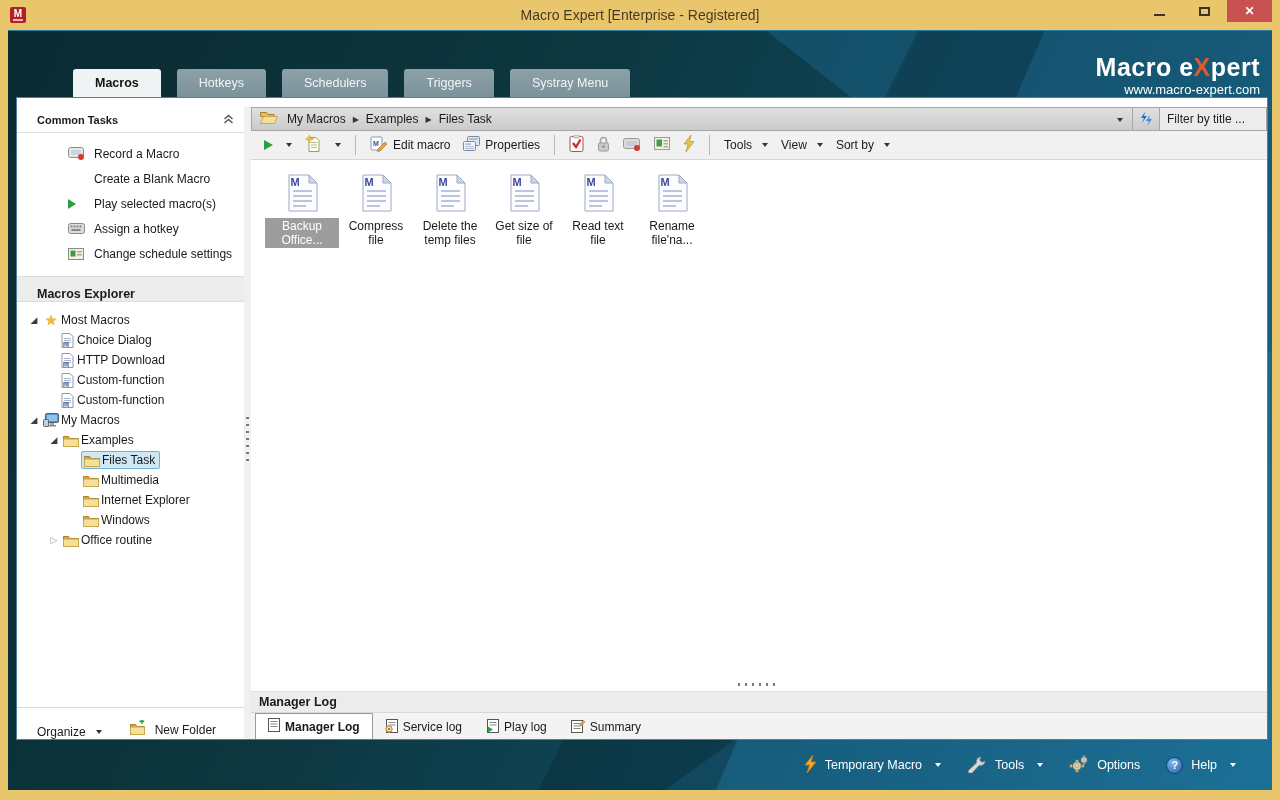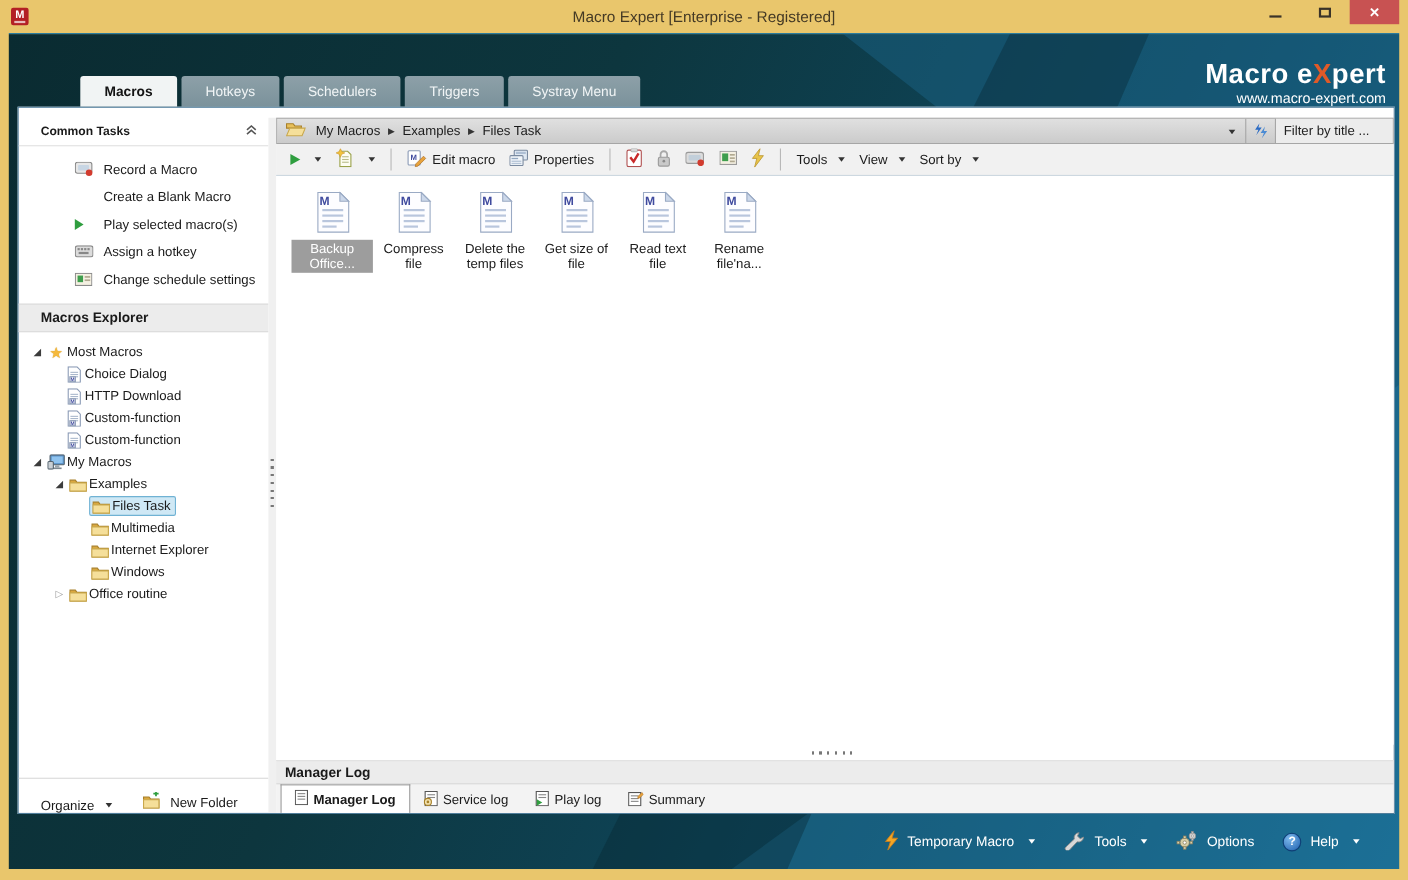--- a/index.html
+++ b/index.html
@@ -31,39 +31,39 @@
   .facet.f2 { background:rgba(34,118,158,.45); clip-path:polygon(100% 42%, 100% 100%, 52% 100%); }
   .facet.f3 { background:rgba(6,34,42,.35); clip-path:polygon(42% 100%, 72% 0, 82% 0, 56% 100%); }
 
   
   .brand { position:absolute; top:23px; right:12px; text-align:right; line-height:1.1; }
   .brand-name { font-size:25px; font-weight:bold; color:#fff; letter-spacing:.5px; }
   .brand-name .bx { color:#e05a28; }
   .brand-url { font-size:13px; color:#fff; margin-top:1px; }
 
   
-  .tabstrip { position:absolute; left:38px; top:36px; height:30px; display:flex; gap:4px; align-items:flex-end;padding-left:27px; }
+  .tabstrip { position:absolute; left:38px; top:36px; height:30px; display:flex; gap:16px; align-items:flex-end;padding-left:27px; }
   .tab { height:28px; padding:0 22px; display:flex; align-items:center; justify-content:center;
          border-radius:3px 3px 0 0; background:linear-gradient(#8da0a8,#7b929b); color:#f1f5f6; font-size:12.5px; cursor:default; }
   .tab.active { background:#f1f4f4; color:#141414; font-weight:bold; }
 
   
   .panel { position:absolute; left:8px; right:4px; top:66px; bottom:50px; background:#fff;
            border:1px solid #507e9b; display:flex; padding-top:9px; }
 
   
   .sidebar { width:227px; display:flex; flex-direction:column; }
   .side-header { height:26px; display:flex; align-items:center; padding:0 10px 0 20px; font-weight:bold; font-size:11px;
                  border-bottom:1px solid #e0e0e0; }
   .side-header .spacer { flex:1; }
   .chevron-up { width:11px; height:10px; }
   .task-list { padding:8px 0 10px 0;margin-left:31px; }
   .task-item { height:25px; display:flex; align-items:center; padding-left:20px; cursor:default; }
   .task-item .ico { width:26px; display:flex; align-items:center; }
-  .explorer-header { height:26px; display:flex; align-items:center; padding-left:20px; font-weight:bold; font-size:12.5px;
+  .explorer-header { height:26px; display:flex; align-items:flex-end; padding-left:20px; font-weight:bold; font-size:12.5px;
                      background:#ececec; border-top:1px solid #dcdcdc; border-bottom:1px solid #dcdcdc; }
   .tree { padding-top:8px; flex:1; overflow:hidden; }
   .trow { height:20px; display:flex; align-items:center; cursor:default; }
   .ind { display:inline-block; height:1px; }
   .exp { width:14px; display:inline-flex; justify-content:center; font-size:9px; color:#3c3c3c; }
   .exp.closed { color:#9a9a9a; }
   .ticon { width:20px; display:inline-flex; justify-content:center; align-items:center; }
   .star { color:#f5b93c; font-size:14px; text-shadow:0 0 1px #c78e1e; }
   .tsel { display:inline-flex; align-items:center; background:#cfe8f5; border:1px solid #70b2d4; border-radius:2px;
           padding:0 4px 0 0; height:18px; }

